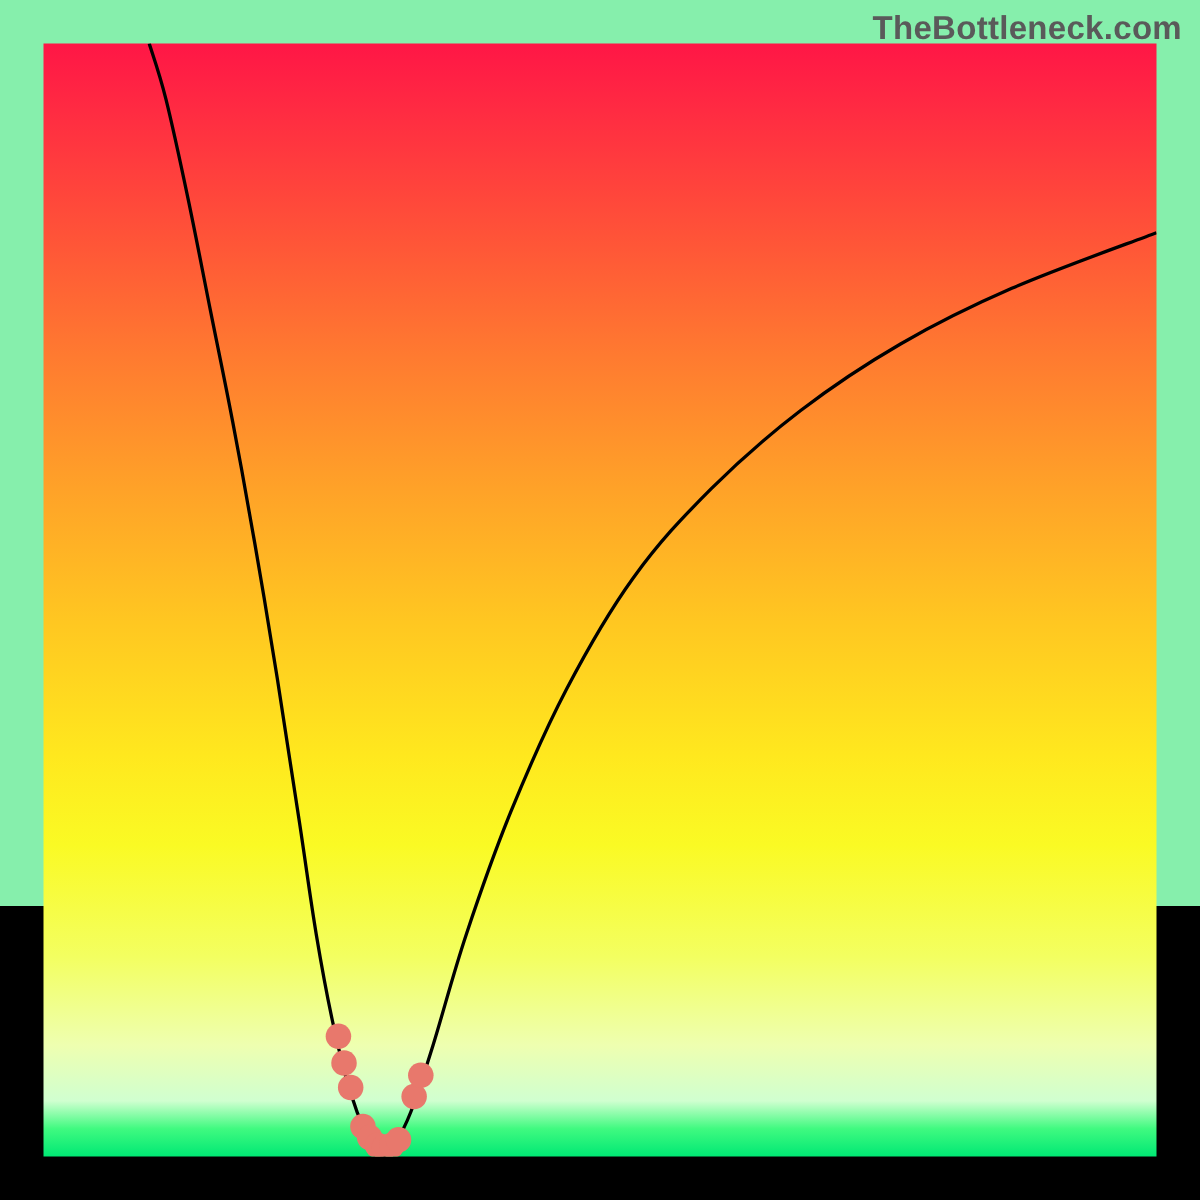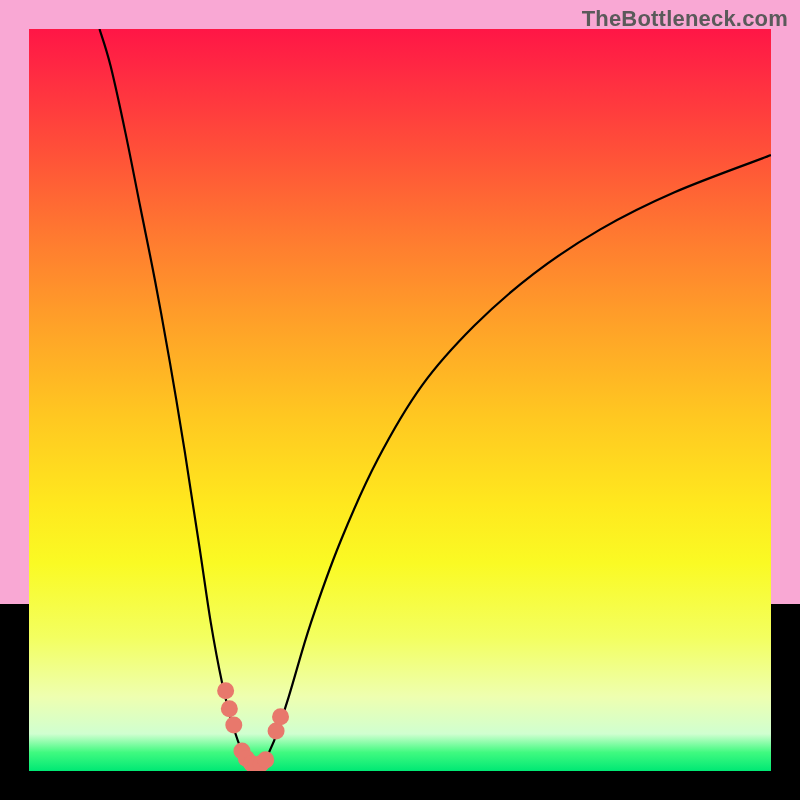--- a/index.html
+++ b/index.html
@@ -8,21 +8,21 @@
     width: 800px;
     height: 800px;
     background: #000;
     overflow: hidden;
     font-family: Arial, Helvetica, sans-serif;
   }
   .frame {
     position: relative;
     width: 800px;
     height: 604px;
-    background: #f9a8d4;
+    background: #86efac;
   }
   .plot-area {
     position: absolute;
     left: 29px;
     top: 29px;
     width: 742px;
     height: 742px;
     background: linear-gradient(to bottom,
       #ff1646 0%,
       #ff2b42 6%,

